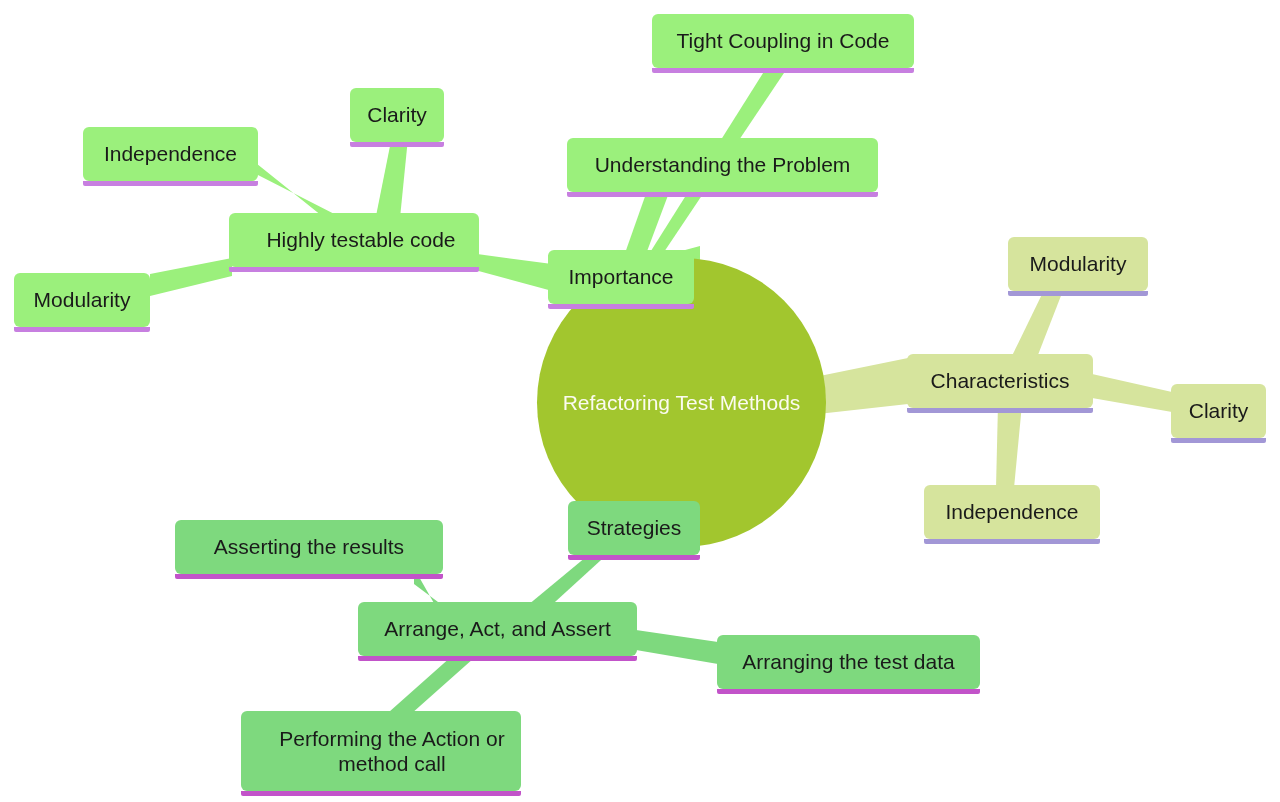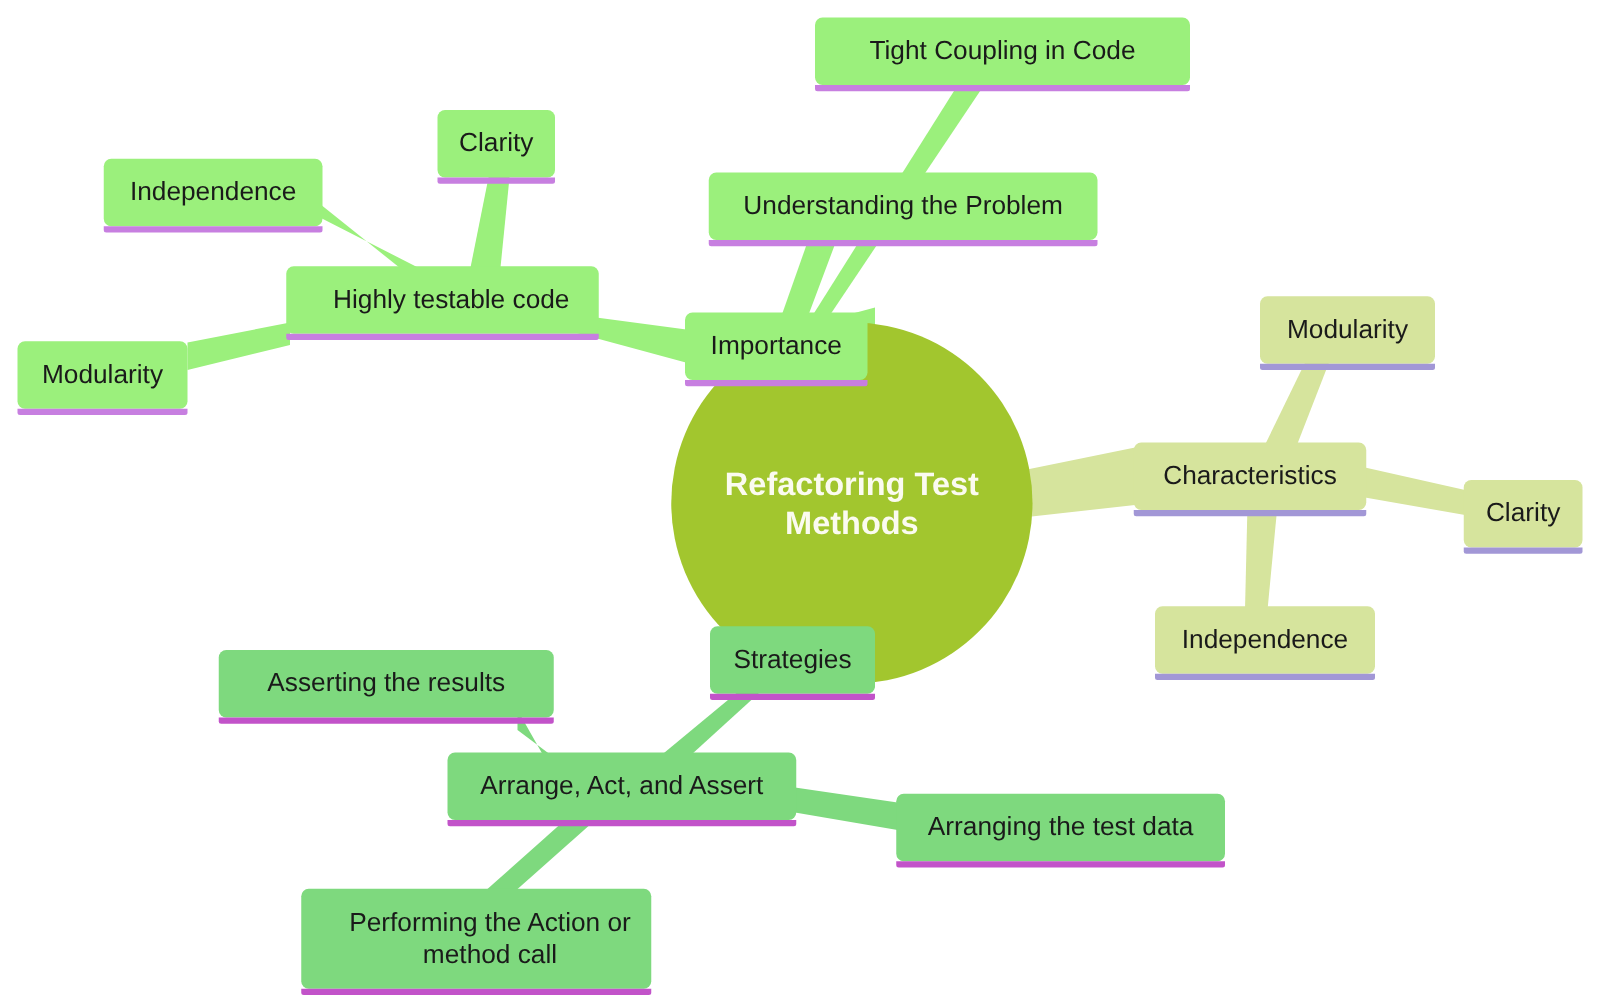--- a/index.html
+++ b/index.html
@@ -61,27 +61,26 @@
   
   #node-root {
     position: absolute;
     z-index: 2;
     border-radius: 50%;
     display: flex;
     align-items: center;
     justify-content: center;
     text-align: center;
     color: #fbfbf0;
-    font-size: 26px;
+    font-size: 21px;
     left: 537px;
     top: 258px;
     width: 289px;
     height: 289px;
     background: #a2c62e;
-    font-weight: bold;
   }
 </style>
 </head>
 <body>
 
 <div id="mindmap-root">
 
   <svg id="edge-layer" viewBox="0 0 1280 802" width="1280" height="802" xmlns="http://www.w3.org/2000/svg">
 
     <polygon fill="#9bf07c" points="648,260 700,246 700,300 648,300"></polygon>
@@ -114,21 +113,21 @@
 
     <polygon fill="#7ed97e" points="636,630 636,650 718,664 718,642"></polygon>
 
     <polygon fill="#7ed97e" points="452,656 474,658 402,722 380,720"></polygon>
   </svg>
 
   <div id="node-root">
     <span class="node-label">Refactoring Test Methods</span>
   </div>
 
-  <div class="node" style="left:652px; top:14px; width:300px; height:54px; background:#9bf07c; --accent:#c77fe0;">
+  <div class="node" style="left:652px; top:14px; width:262px; height:54px; background:#9bf07c; --accent:#c77fe0;">
     <span class="node-label">Tight Coupling in Code</span>
   </div>
 
   <div class="node" style="left:567px; top:138px; width:311px; height:54px; background:#9bf07c; --accent:#c77fe0;">
     <span class="node-label">Understanding the Problem</span>
   </div>
 
   <div class="node" style="left:548px; top:250px; width:146px; height:54px; background:#9bf07c; --accent:#c77fe0;">
     <span class="node-label">Importance</span>
   </div>

